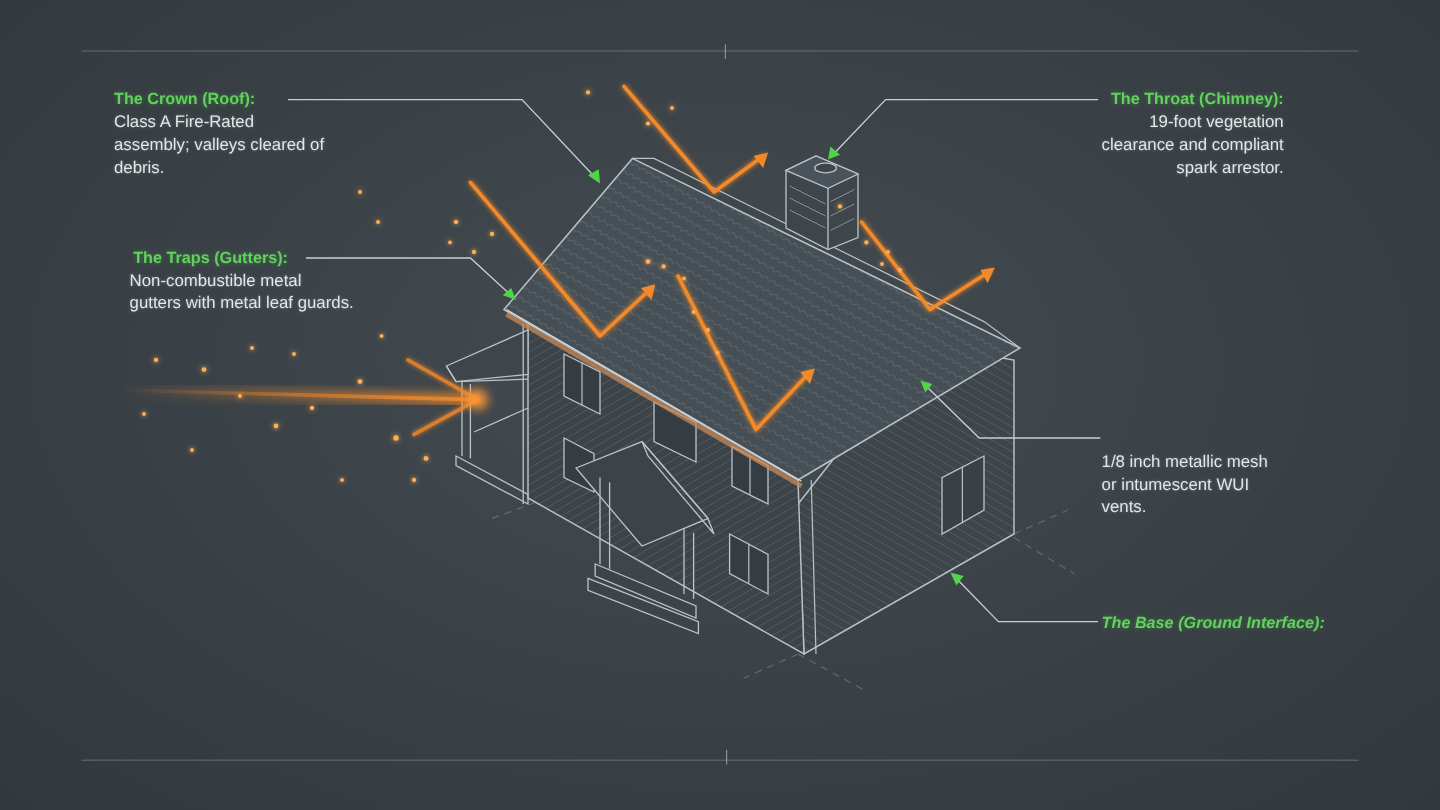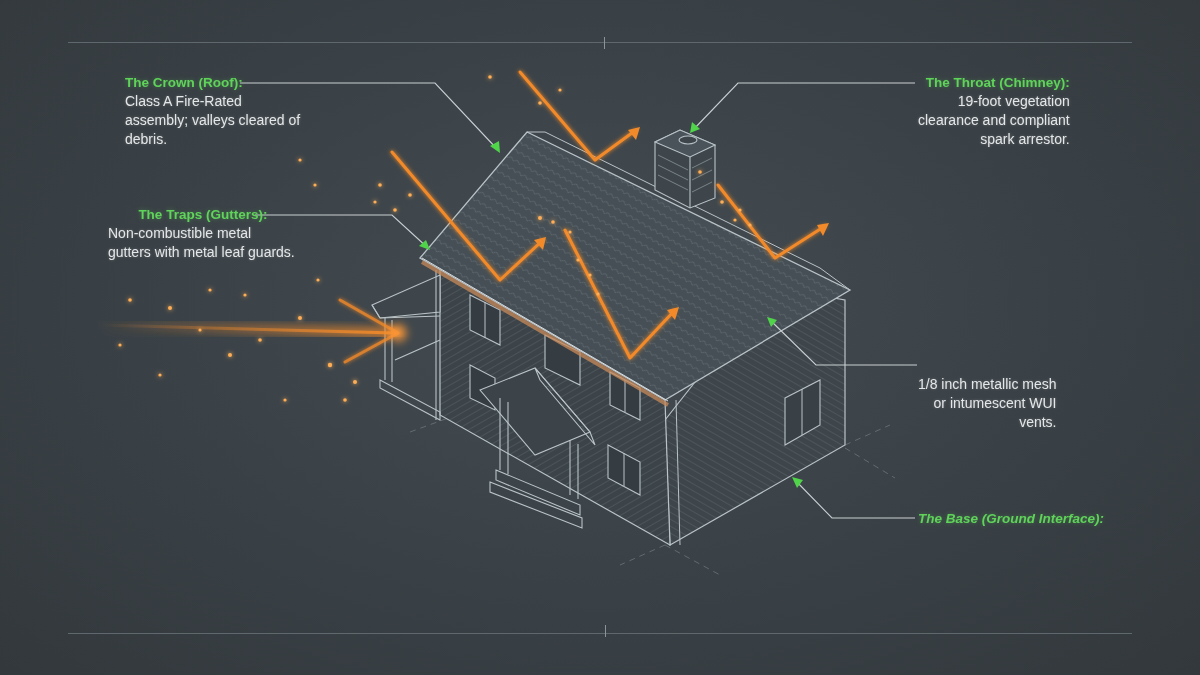--- a/index.html
+++ b/index.html
@@ -210,41 +210,41 @@
     </g>
     <g fill="#4fd44a">
       <polygon points="500,153 490,146 499,141"></polygon>
       <polygon points="430,250 419,246 426,240"></polygon>
       <polygon points="690,133 692,122 700,129"></polygon>
       <polygon points="767,317 777,320 771,327"></polygon>
       <polygon points="792,477 803,480 797,488"></polygon>
     </g>
   </svg>
 
-  <div class="callout" style="left:125px; top:73px;">
+  <div class="callout" style="left:95px; top:73px;">
     <span class="title">The Crown (Roof):</span>
     <span class="body">Class A Fire-Rated
 assembly; valleys cleared of
 debris.</span>
   </div>
 
   <div class="callout" style="left:108px; top:205px;">
-    <span class="title" style="padding-left:3px;text-align:center;">The Traps (Gutters):</span>
+    <span class="title" style="padding-left:3px;">The Traps (Gutters):</span>
     <span class="body">Non-combustible metal
 gutters with metal leaf guards.</span>
   </div>
 
   <div class="callout" style="left:918px; top:73px;text-align:right;">
     <span class="title">The Throat (Chimney):</span>
     <span class="body">19-foot vegetation
 clearance and compliant
 spark arrestor.</span>
   </div>
 
-  <div class="callout" style="left:918px; top:375px;text-align:right;">
+  <div class="callout" style="left:918px; top:375px;">
     <span class="body">1/8 inch metallic mesh
 or intumescent WUI
 vents.</span>
   </div>
 
   <div class="callout" style="left:918px; top:509px;font-style:italic;">
     <span class="title">The Base (Ground Interface):</span>
   </div>
 </div>
 

